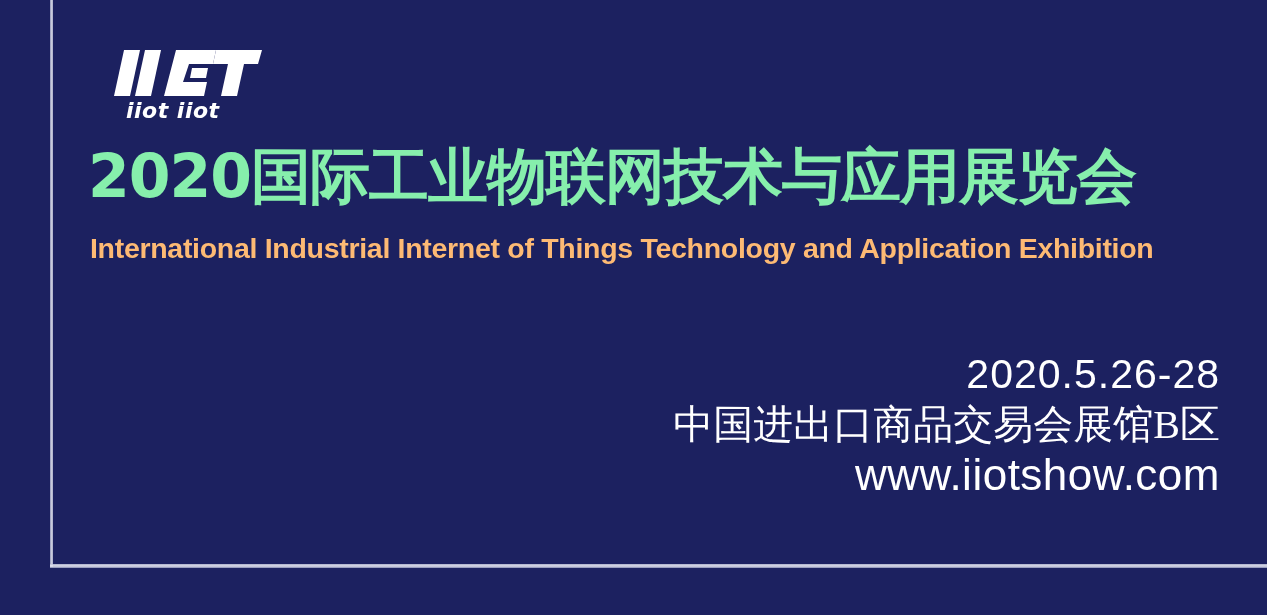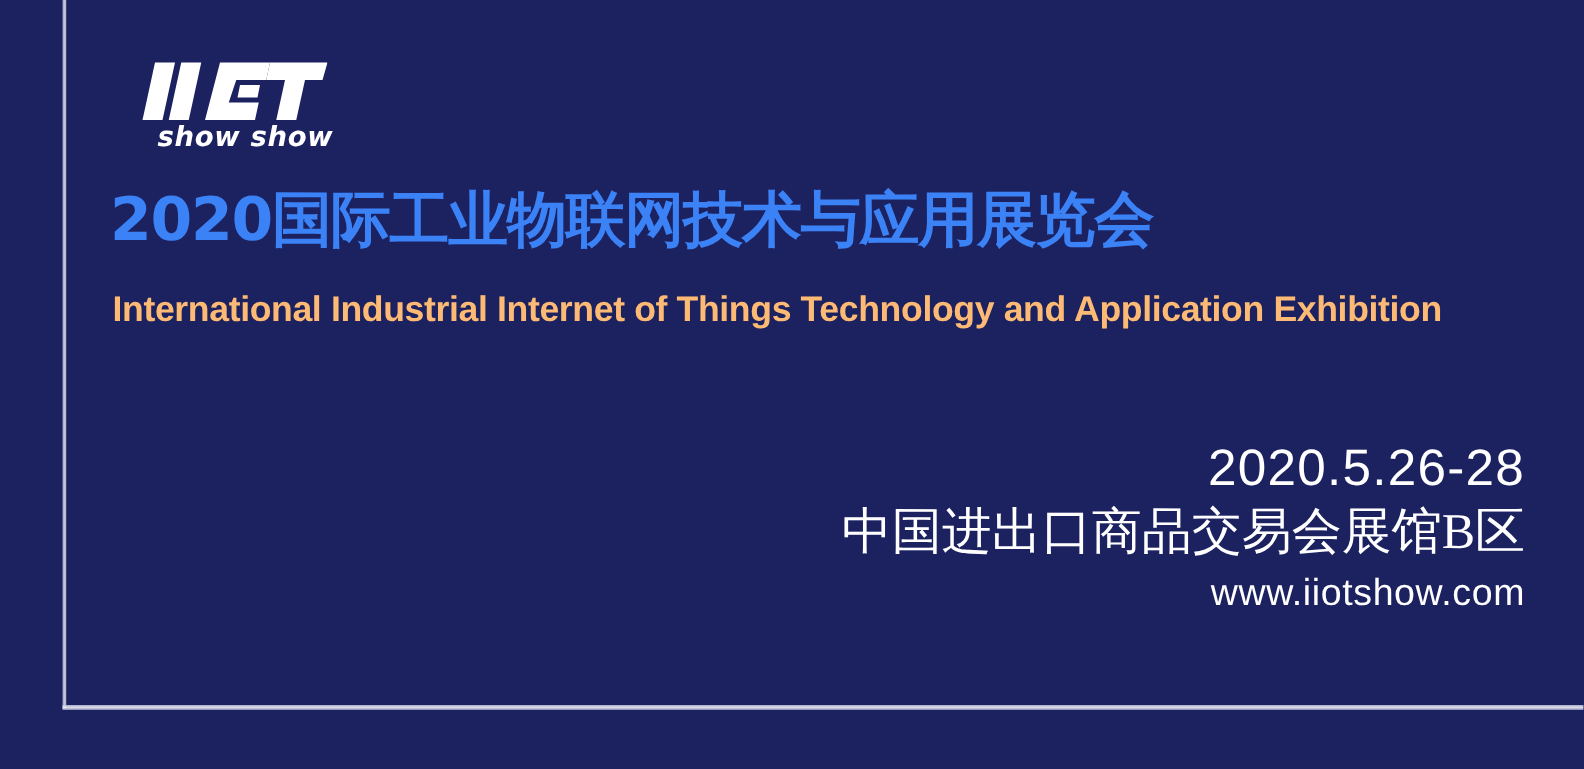--- a/index.html
+++ b/index.html
@@ -66,24 +66,24 @@
     white-space: nowrap;
   }
 
   
   .headline {
     position: absolute;
     left: 88px;
     top: 141px;
     font-family: "DejaVu Sans", "Liberation Sans", sans-serif;
     font-weight: 700;
-    font-size: 48px;
+    font-size: 60px;
     line-height: 70px;
     letter-spacing: -1px;
-    color: #3b82f6;
+    color: #86efac;
     white-space: nowrap;
   }
 
   .subhead {
     position: absolute;
     left: 90px;
     top: 231px;
     font-family: "Liberation Sans", sans-serif;
     font-weight: 700;
     font-size: 28.5px;
@@ -114,21 +114,21 @@
     font-weight: 400;
     font-size: 40px;
     line-height: 51px;
     letter-spacing: 0px;
     color: #ffffff;
     white-space: nowrap;
   }
   .info-url {
     font-family: "Liberation Sans", sans-serif;
     font-weight: 400;
-    font-size: 30px;
+    font-size: 44px;
     line-height: 50px;
     letter-spacing: 0.5px;
     color: #ffffff;
     white-space: nowrap;
   }
 </style>
 </head>
 <body>
 
 <div class="poster">
@@ -142,21 +142,21 @@
 
         <polygon points="12,6 28,6 18,52 2,52"></polygon>
 
         <polygon points="33,6 49,6 39,52 23,52"></polygon>
 
         <path d="M64,6 L104,6 L101,20 L77,20 L71,38 L95,38 L92,52 L52,52 Z M80,24 L96,24 L94,34 L78,34 Z"></path>
 
         <polygon points="104,6 150,6 146,20 132,20 125,52 109,52 116,20 101,20"></polygon>
       </g>
     </svg>
-    <div class="logo-tagline">show show</div>
+    <div class="logo-tagline">iiot iiot</div>
   </div>
 
   <div class="headline">2020国际工业物联网技术与应用展览会</div>
 
   <div class="subhead">International Industrial Internet of Things Technology and Application Exhibition</div>
 
   <div class="info-block">
     <div class="info-date">2020.5.26-28</div>
     <div class="info-venue">中国进出口商品交易会展馆B区</div>
     <div class="info-url">www.iiotshow.com</div>

